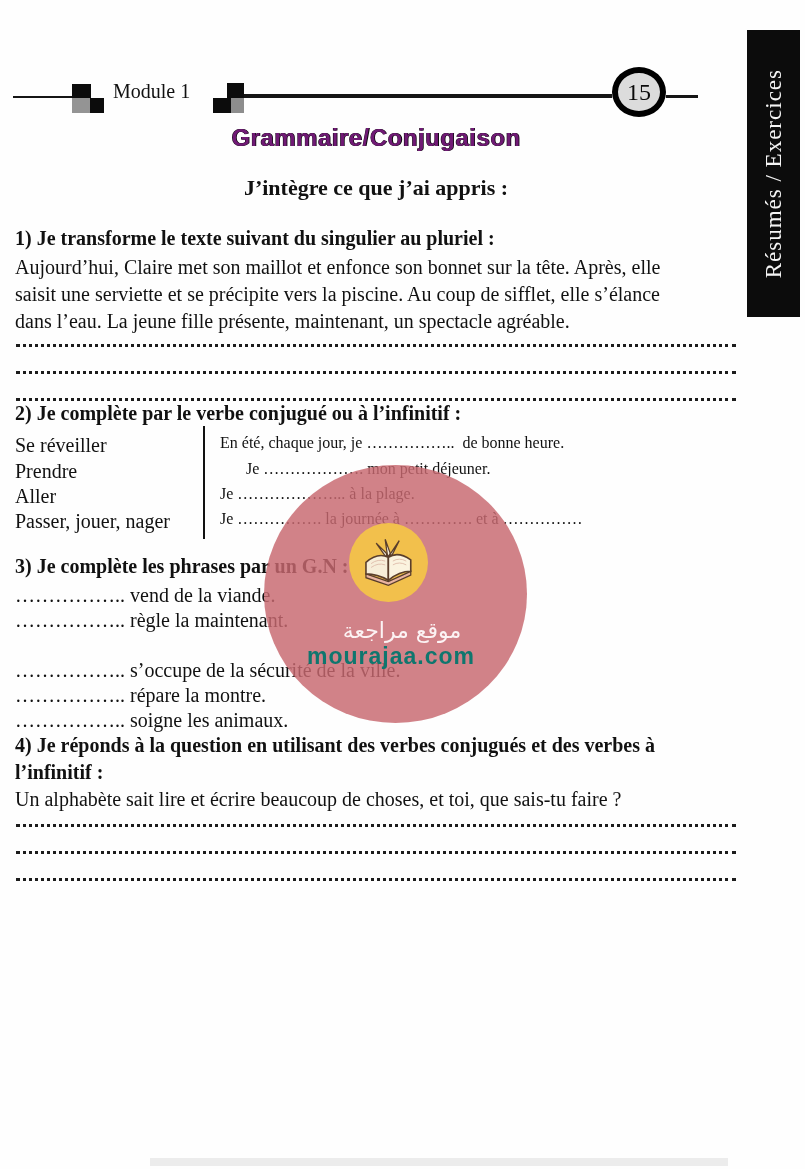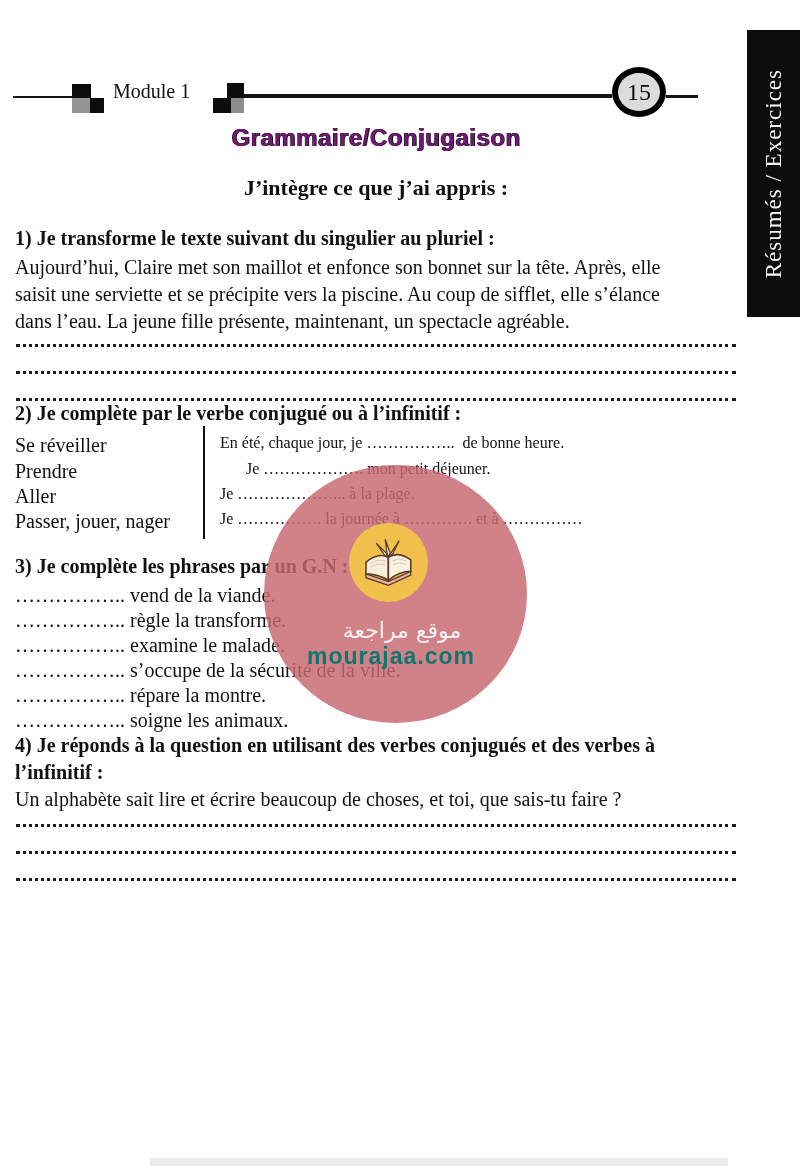--- a/index.html
+++ b/index.html
@@ -90,22 +90,21 @@
   <div class="sent" style="top:434px;">En été, chaque jour, je ……………..  de bonne heure.</div>
   <div class="verb" style="top:460px;">Prendre</div>
   <div class="sent" style="top:460px;margin-left:26px;">Je ………………. mon petit déjeuner.</div>
   <div class="verb" style="top:485px;">Aller</div>
   <div class="sent" style="top:485px;">Je ………………... à la plage.</div>
   <div class="verb" style="top:510px;text-align:center;">Passer, jouer, nager</div>
   <div class="sent" style="top:510px;">Je ……………. la journée à …………. et à ……………</div>
 
   <div class="h" style="top:555px;">3) Je complète les phrases par un G.N :</div>
   <div class="t" style="top:582px;">…………….. vend de la viande.</div>
-  <div class="t" style="top:607px;">…………….. règle la transforme.</div>
-  <div class="t" style="top:632px;">…………….. examine le malade.</div>
+  <div class="t" style="top:607px;">…………….. règle la maintenant.</div>
   <div class="t" style="top:657px;text-align:right;">…………….. s’occupe de la sécurité de la ville.</div>
   <div class="t" style="top:682px;">…………….. répare la montre.</div>
   <div class="t" style="top:707px;">…………….. soigne les animaux.</div>
 
   <div class="h" style="top:732px;line-height:27px;">4) Je réponds à la question en utilisant des verbes conjugués et des verbes à
 l’infinitif :</div>
   <div class="t" style="top:786px;">Un alphabète sait lire et écrire beaucoup de choses, et toi, que sais-tu faire ?</div>
   <div class="ans" style="top:810px;"></div>
   <div class="ans" style="top:837px;"></div>
   <div class="ans" style="top:864px;"></div>

